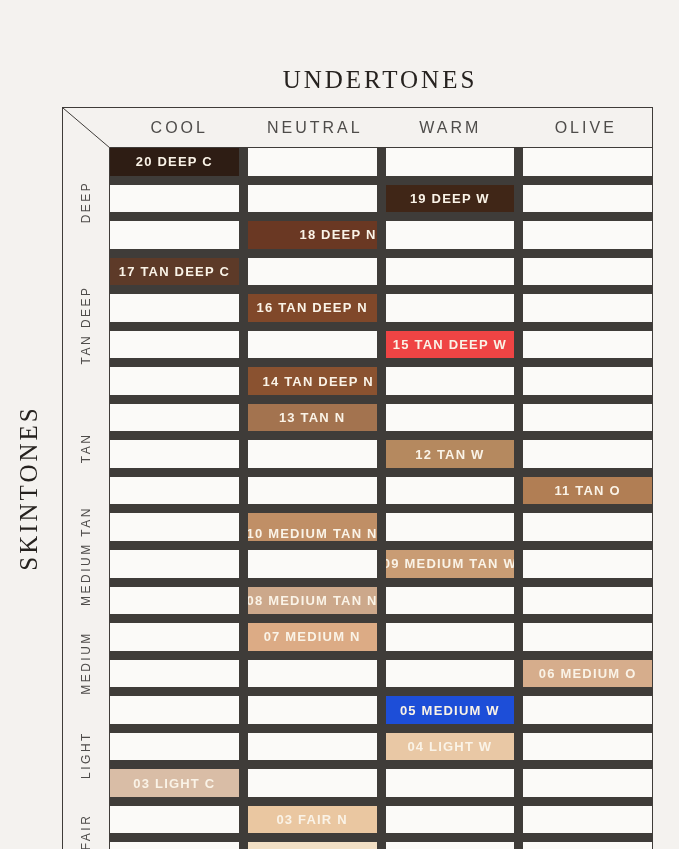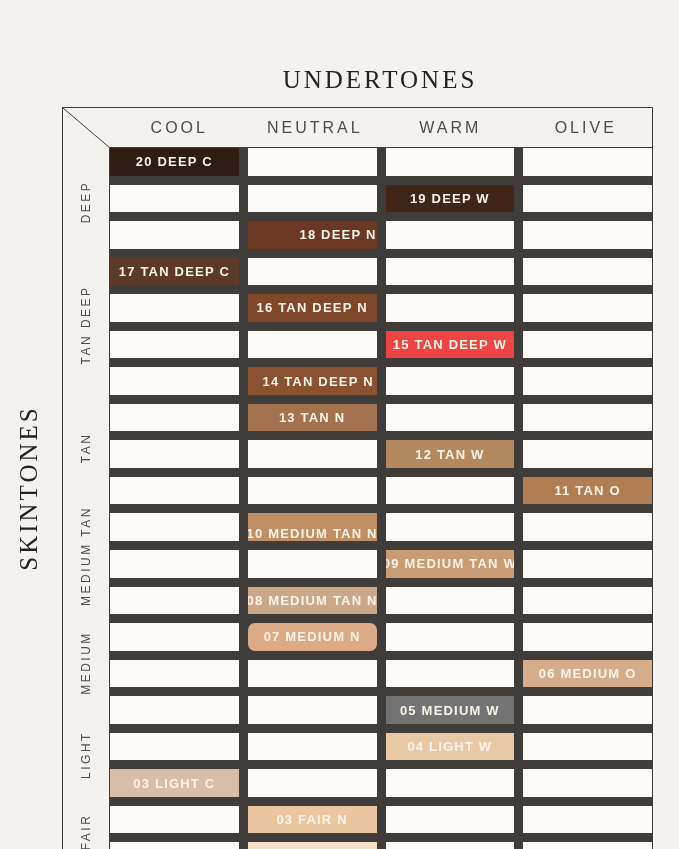--- a/index.html
+++ b/index.html
@@ -220,34 +220,34 @@
           <span class="swatch-label">09 MEDIUM TAN W</span>
         </div>
         <div class="cell"></div>
         <div class="cell"></div>
         <div class="cell" style="background: rgb(204, 168, 139);">
           <span class="swatch-label">08 MEDIUM TAN N</span>
         </div>
         <div class="cell"></div>
         <div class="cell"></div>
         <div class="cell"></div>
-        <div class="cell" style="background: rgb(220, 171, 133); border-radius: 7px;">
+        <div class="cell" style="background: rgb(220, 171, 133);">
           <span class="swatch-label">07 MEDIUM N</span>
         </div>
         <div class="cell"></div>
         <div class="cell"></div>
         <div class="cell"></div>
         <div class="cell"></div>
         <div class="cell"></div>
         <div class="cell" style="background: rgb(214, 173, 140);">
           <span class="swatch-label">06 MEDIUM O</span>
         </div>
         <div class="cell"></div>
         <div class="cell"></div>
-        <div class="cell" style="background: #737373;">
+        <div class="cell" style="background: #1d4ed8;">
           <span class="swatch-label">05 MEDIUM W</span>
         </div>
         <div class="cell"></div>
         <div class="cell"></div>
         <div class="cell"></div>
         <div class="cell" style="background: rgb(233, 200, 165);">
           <span class="swatch-label">04 LIGHT W</span>
         </div>
         <div class="cell"></div>
         <div class="cell" style="background: rgb(217, 189, 166);">

